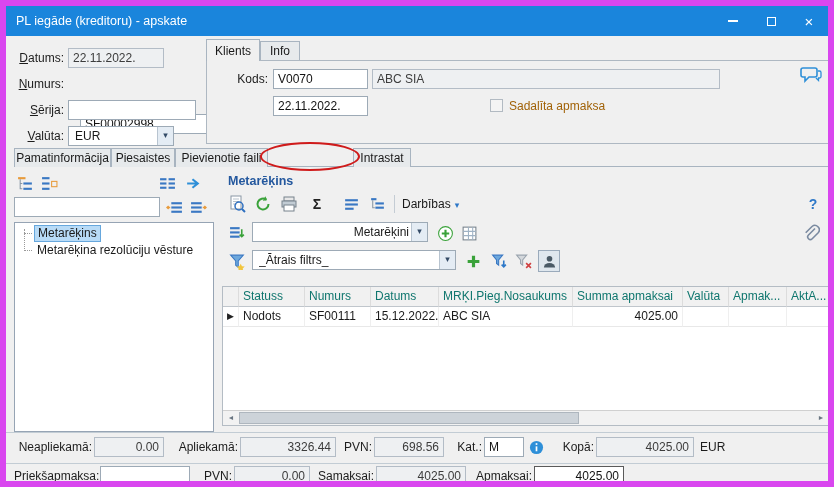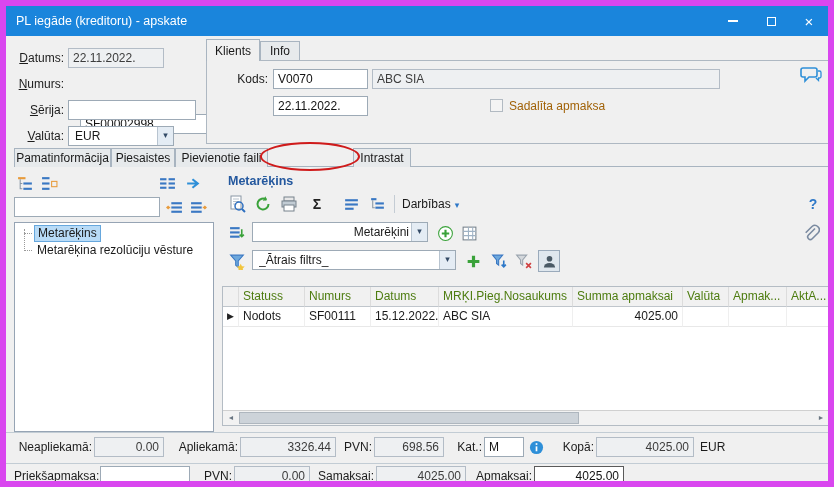--- a/index.html
+++ b/index.html
@@ -36,21 +36,21 @@
   .ellipse{position:absolute;border:2px solid #cf1b1b;border-radius:50%;z-index:9;pointer-events:none}
   .treebox{position:absolute;background:#fff;border:1px solid #96a4b4;overflow:hidden}
   .tree-item{position:absolute;height:17px;line-height:16px;padding:0 3px;white-space:nowrap;cursor:pointer}
   .tree-item.sel{background:#b8dbf7;border:1px solid #66a7dd;line-height:15px}
   .dotv{position:absolute;border-left:1px dotted #9a9a9a}
   .doth{position:absolute;border-top:1px dotted #9a9a9a}
   .paneltitle{position:absolute;font-weight:bold;color:#24589e;font-size:12.5px;line-height:20px}
   .grid{position:absolute;background:#fff;border:1px solid #b4bcc4;overflow:hidden}
   .grow{display:flex;position:absolute;left:0;height:20px}
   .gcell{flex:none;height:20px;line-height:19px;padding:0 4px;white-space:nowrap;overflow:hidden;border-right:1px solid #dcdcdc}
-  .ghead .gcell{background:#f1f1f1;border-bottom:1px solid #c0c6cc;color:#4d7c0f}
+  .ghead .gcell{background:#f1f1f1;border-bottom:1px solid #c0c6cc;color:#0f766e}
   .gdata .gcell{border-right:1px solid #efefef;border-bottom:1px solid #e8e8e8}
   .marker{font-size:9px;color:#222;text-align:center;padding:0}
   .hsb{position:absolute;left:0;right:0;bottom:0;height:15px;background:#f2f2f2;border-top:1px solid #d0d0d0}
   .hsb-arrow{position:absolute;top:0;width:16px;height:14px;text-align:center;line-height:14px;font-size:7px;color:#6a7682;background:#f2f2f2;cursor:pointer}
   .hsb-thumb{position:absolute;top:1px;height:12px;background:#cdd3d9;border:1px solid #aeb6be;cursor:pointer}
   .cbox{position:absolute;width:13px;height:13px;border:1px solid #b2bac2;background:#f4f4f4}
   .helpq{font-weight:bold;color:#2e78c8;font-size:14px}
   .sigma{font-weight:bold;font-size:14px;color:#222}
   .darb{position:absolute;height:22px;line-height:22px;cursor:pointer;white-space:nowrap}
   .darb .arr{color:#2e78c8;font-size:9px;margin-left:4px}

